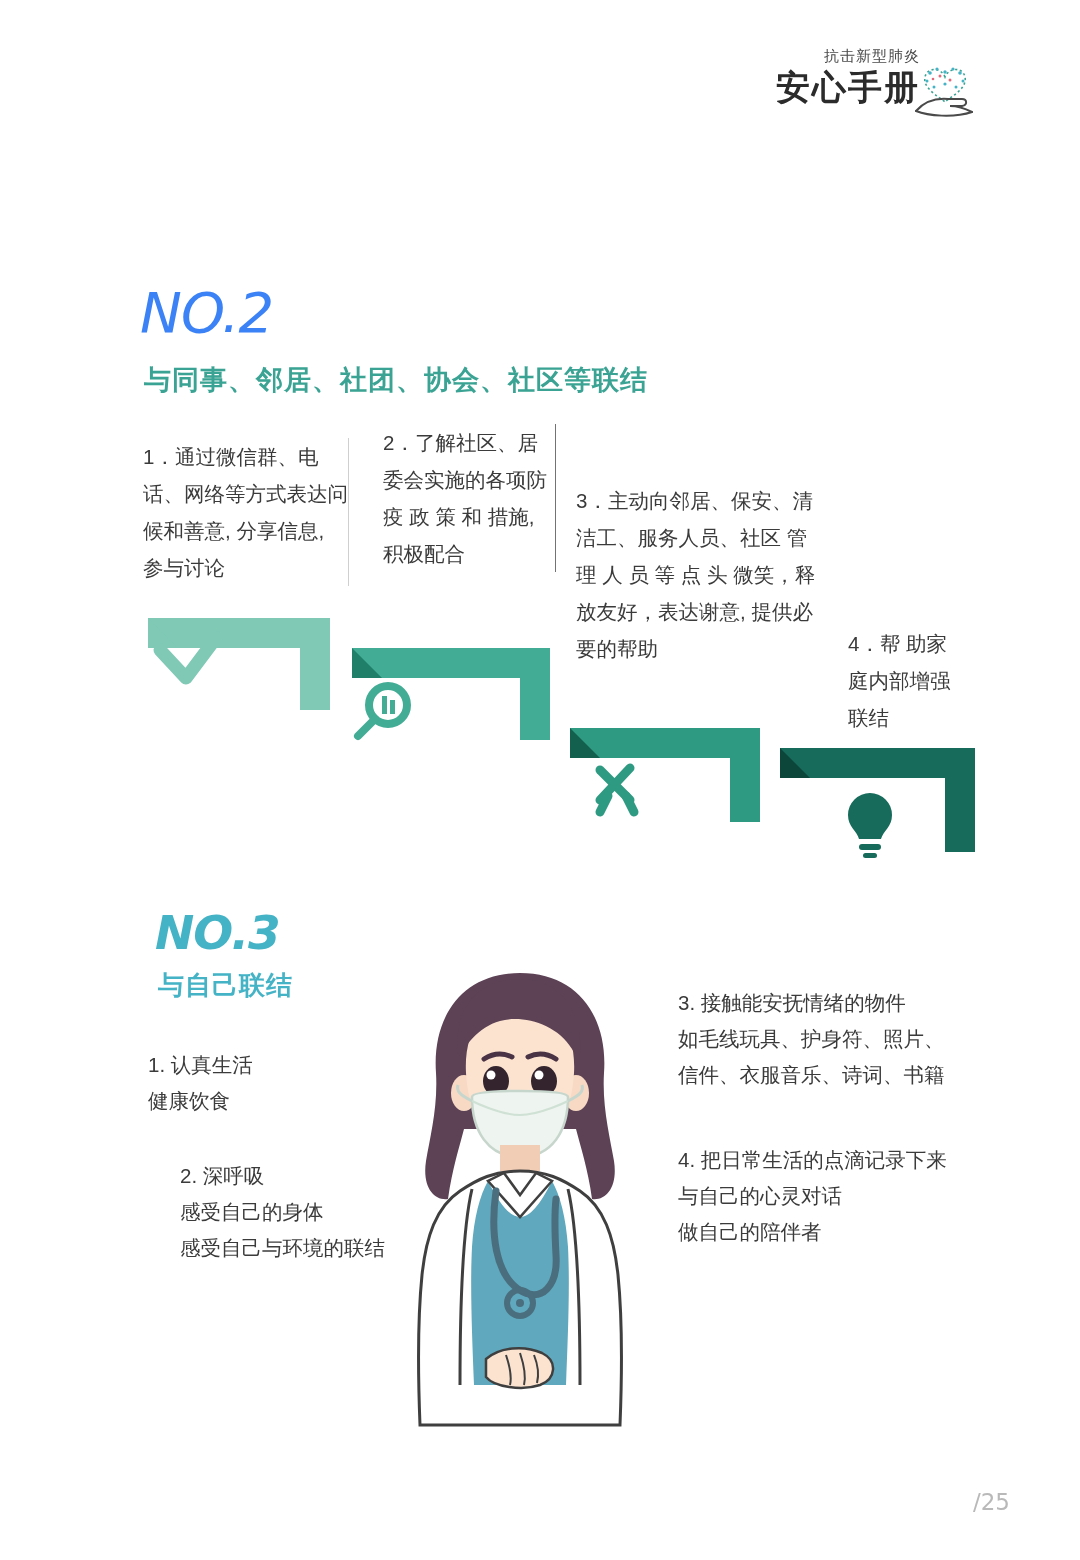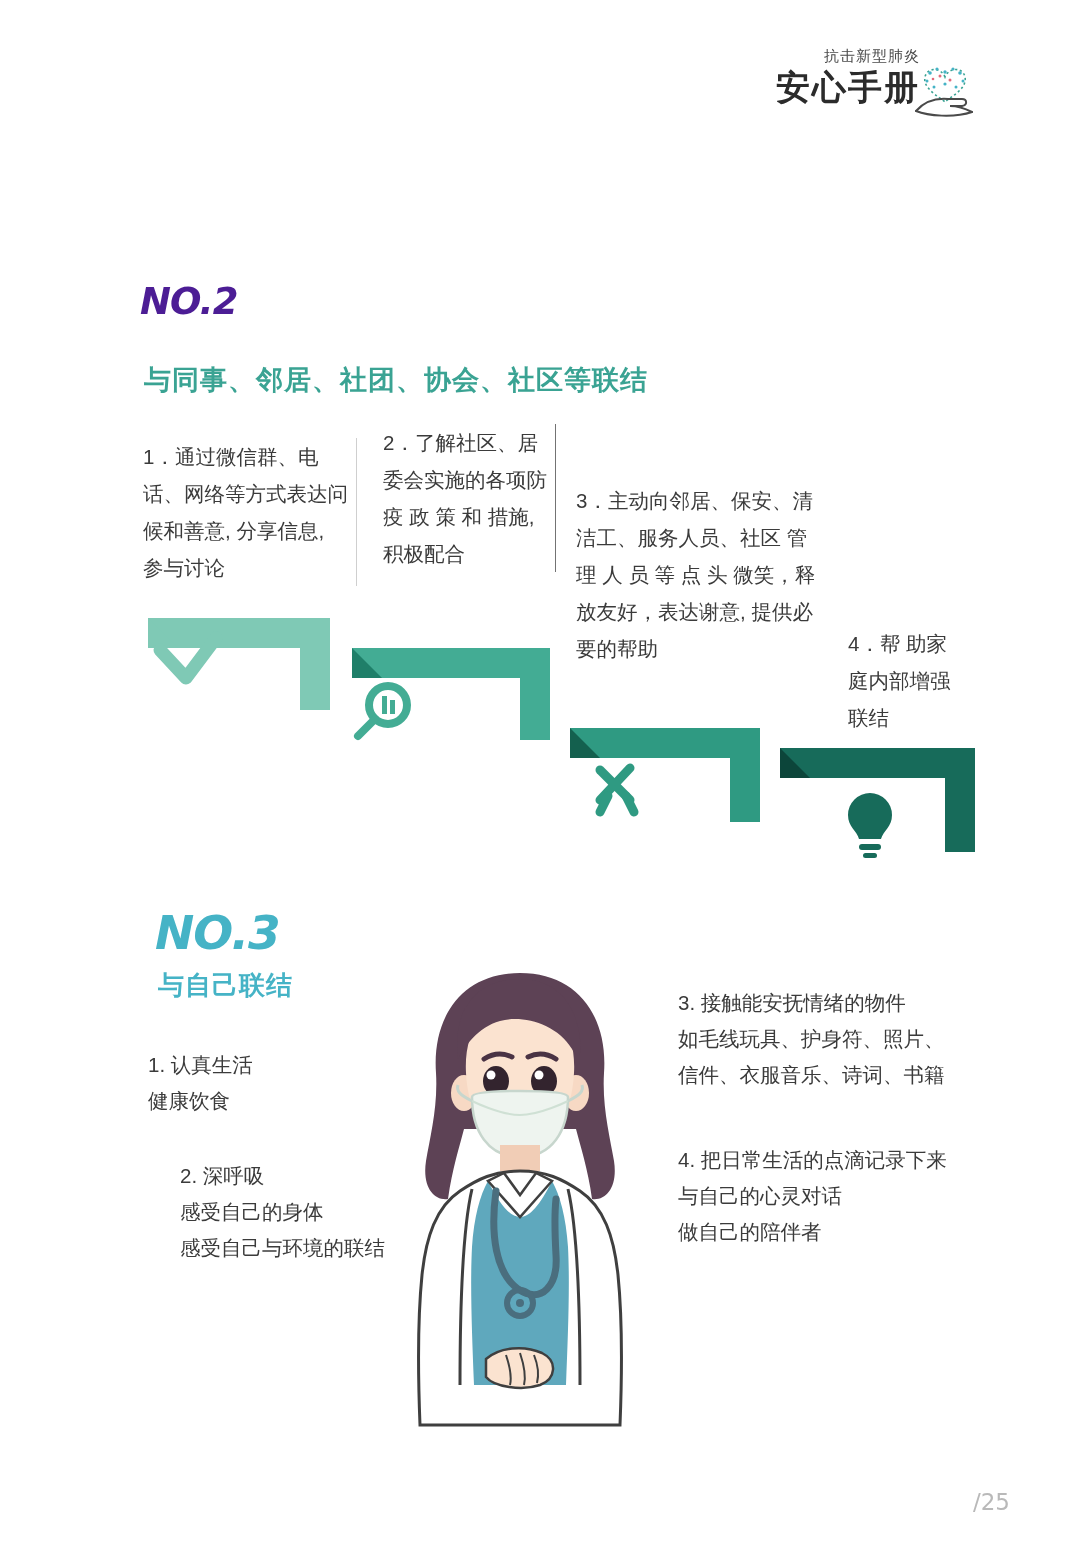--- a/index.html
+++ b/index.html
@@ -51,44 +51,44 @@
     top: 2px;
     width: 70px;
     height: 72px;
   }
 
   
   #no2-title {
     position: absolute;
     left: 140px;
     top: 280px;
-    font-size: 37px;
-    font-weight: bold;
+    font-size: 56px;
+    font-weight: normal;
     font-style: italic;
-    color: #4c1d95;
+    color: #3b82f6;
     letter-spacing: -1px;
     font-family: "DejaVu Sans", sans-serif;
   }
   #no2-subtitle {
     position: absolute;
     left: 144px;
     top: 362px;
     font-size: 27px;
     font-weight: bold;
     color: #3aa393;
     letter-spacing: 1px;
   }
 
   .step-text {
     position: absolute;
     font-size: 20.5px;
     line-height: 37px;
     color: #3b3b3b;
   }
-  #step1-text { left: 143px; top: 438px; width: 205px; border-right: 1px solid #cfcfcf; padding-right: 8px; }
+  #step1-text { left: 143px; top: 438px; width: 205px; border-right: 1px solid #cfcfcf; }
   #step2-text { left: 383px; top: 424px; width: 172px; border-right: 1px solid #737373; }
   #step3-text { left: 576px; top: 482px; width: 246px; }
   #step4-text { left: 848px; top: 625px; width: 118px; }
 
   
   .stair { position: absolute; }
 
   
   #no3-title {
     position: absolute;

